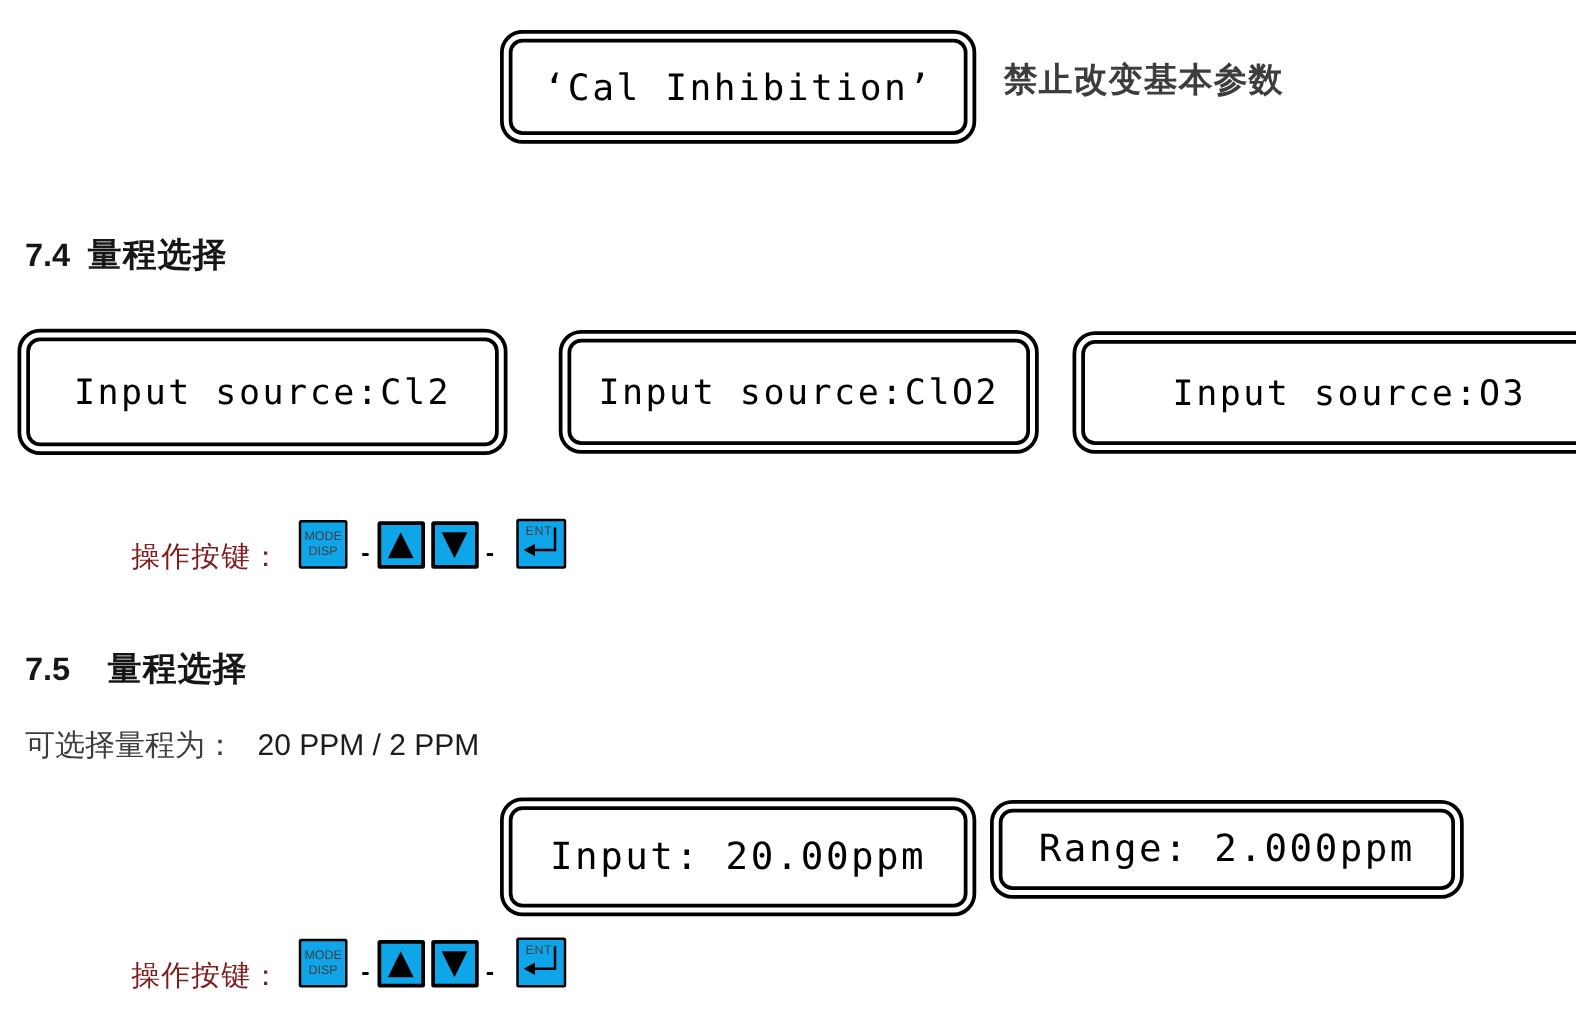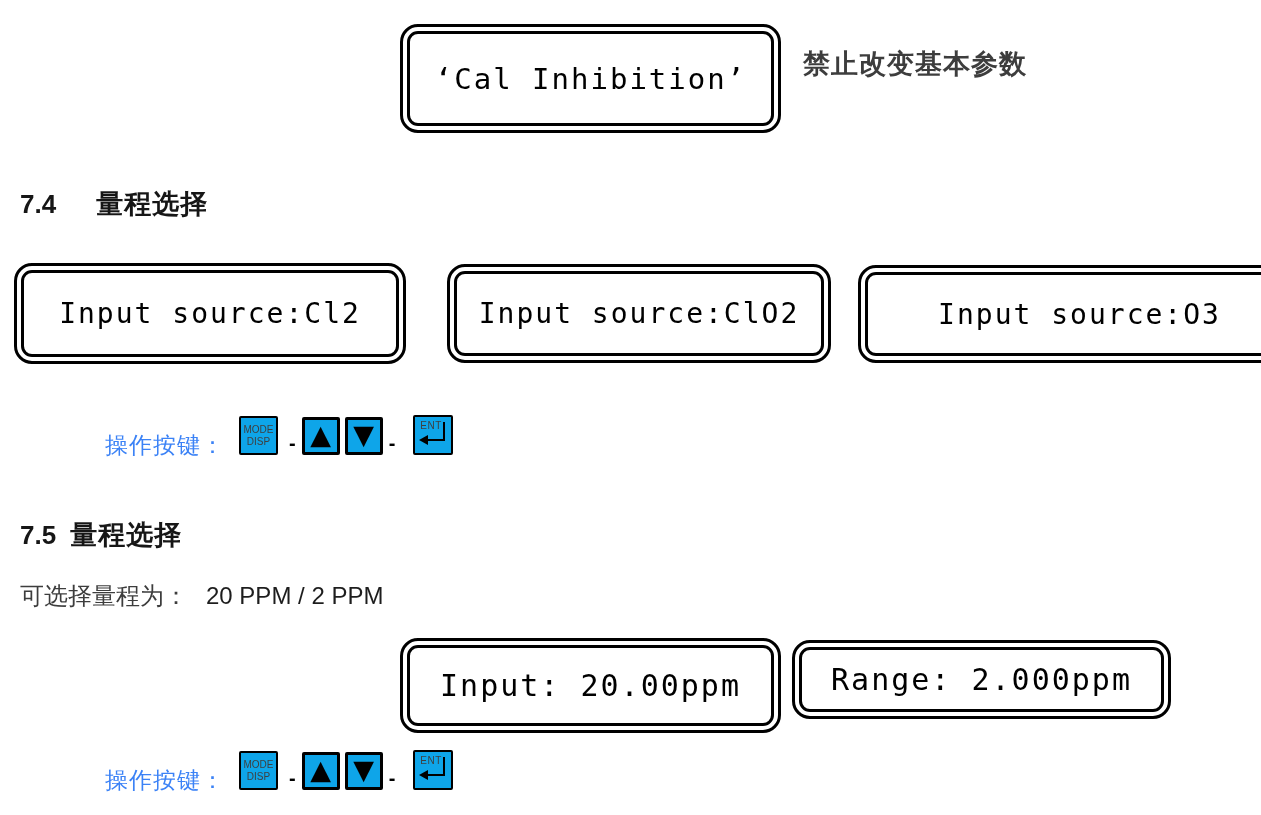--- a/index.html
+++ b/index.html
@@ -29,21 +29,21 @@
     border-radius: 11px;
     display: flex;
     align-items: center;
     justify-content: center;
     font-family: "DejaVu Sans Mono", monospace;
     letter-spacing: 2px;
     white-space: pre;
     color: #000;
   }
 
-  #disp-cal  { left: 400px; top: 24px;  width: 381px; height: 109px; }
+  #disp-cal  { left: 400px; top: 24px;  width: 381px; height: 91px; }
   #disp-cal .lcd-inner { font-size: 29px; }
 
   #disp-cl2  { left: 14px;  top: 263px; width: 392px; height: 101px; }
   #disp-clo2 { left: 447px; top: 264px; width: 384px; height: 99px; }
   #disp-o3   { left: 858px; top: 265px; width: 443px; height: 98px; }
   #disp-cl2 .lcd-inner, #disp-clo2 .lcd-inner, #disp-o3 .lcd-inner { font-size: 28px; }
 
   #disp-r20  { left: 400px; top: 638px; width: 381px; height: 95px; }
   #disp-r2   { left: 792px; top: 640px; width: 379px; height: 79px; }
   #disp-r20 .lcd-inner, #disp-r2 .lcd-inner { font-size: 30px; }
@@ -59,43 +59,43 @@
   }
   .sec-head {
     position: absolute;
     display: flex;
     align-items: baseline;
     font-weight: 700;
     color: #161616;
   }
   .sec-head .sec-num   { font-size: 26px; }
   .sec-head .sec-title { font-size: 27px; letter-spacing: 1px; }
-  #head-74 { left: 20px; top: 186px; gap: 40px; }
-  #head-75 { left: 20px; top: 517px; gap: 14px; }
+  #head-74 { left: 20px; top: 186px; gap: 14px; }
+  #head-75 { left: 20px; top: 517px; gap: 30px; }
 
   .range-note {
     position: absolute;
     left: 20px; top: 580px;
     font-size: 24px;
   }
   .range-note .rn-label { color: #3d3d3d; }
   .range-note .rn-value { color: #1d1d1d; margin-left: 18px; font-weight: 500; }
 
   
   .keys-row {
     position: absolute;
     display: flex;
     align-items: flex-end;
   }
   #keys-1 { left: 105px; top: 415px; }
   #keys-2 { left: 105px; top: 750px; }
 
   .keys-label {
     font-size: 23px;
-    color: #3b82f6;
+    color: #7f1d1d;
     margin-right: 14px;
     letter-spacing: 1px;
   }
   .key {
     background: #0ea5e9;
     border: 2.5px solid #000;
     border-radius: 2px;
     display: flex;
     align-items: center;
     justify-content: center;

